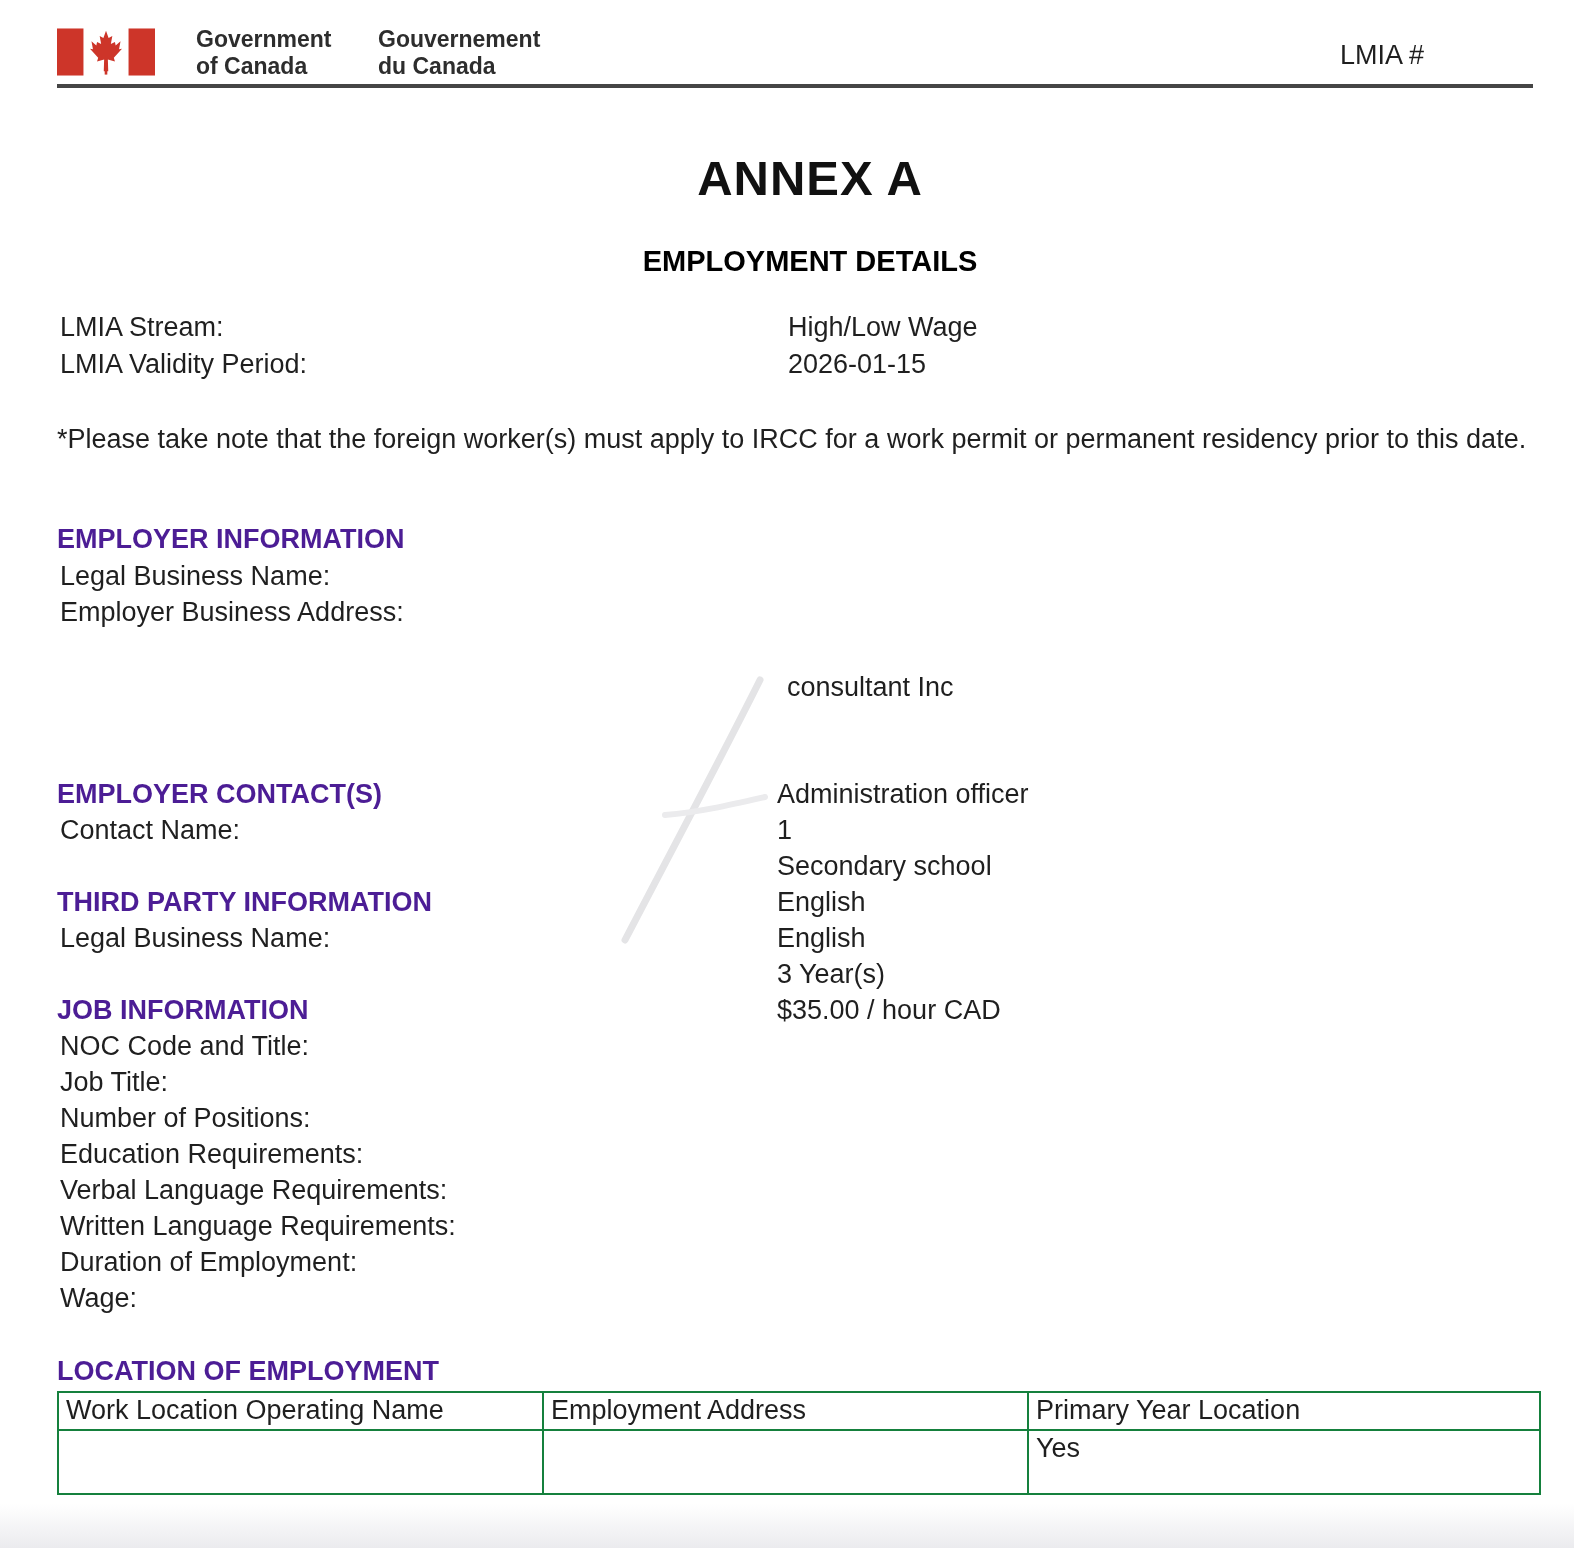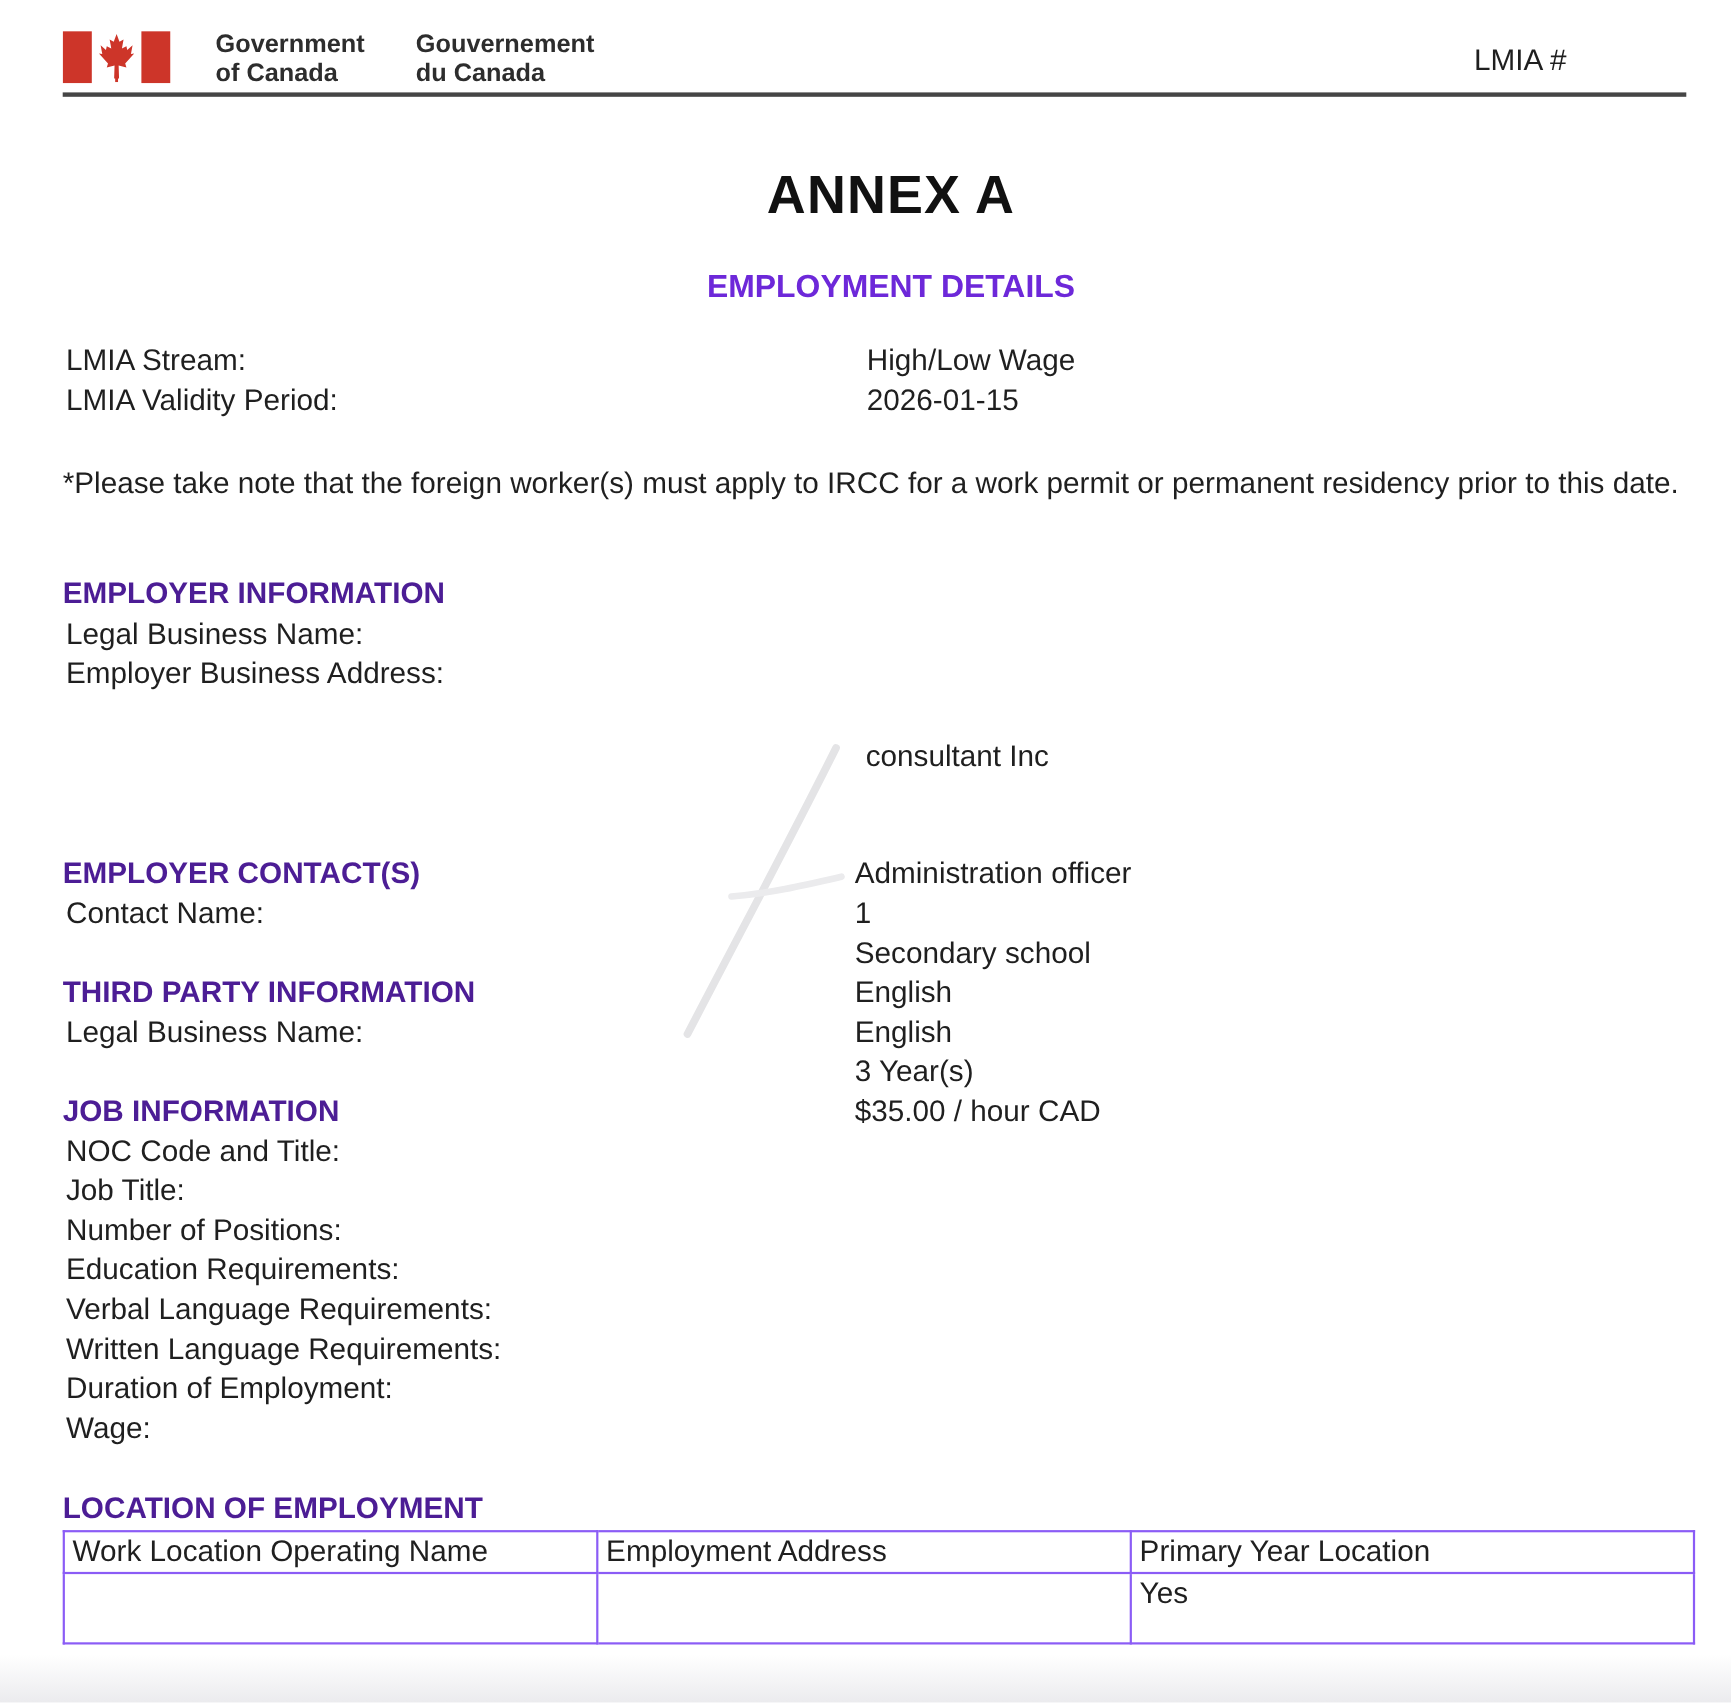--- a/index.html
+++ b/index.html
@@ -21,42 +21,42 @@
   .brand-text{position:absolute;top:26px;font-size:23px;line-height:27px;font-weight:bold;color:#2d2d2d;}
   .brand-en{left:196px;}
   .brand-fr{left:378px;}
   .lmia-number{position:absolute;left:1316px;top:40px;font-size:27px;color:#1f1f1f;margin-left:24px;}
   .header-rule{position:absolute;left:57px;top:84px;width:1476px;height:4px;background:#454545;}
 
   
   .title{position:absolute;left:46px;top:150px;width:1528px;text-align:center;
          font-size:49px;font-weight:bold;letter-spacing:1px;color:#111;}
   .subtitle{position:absolute;left:46px;top:245px;width:1528px;text-align:center;
-            font-size:29px;font-weight:bold;color:#6d28d9;}
+            font-size:29px;font-weight:bold;color:#000000;}
 
   
   .kv-label{left:60px;}
   .kv-value{left:788px;}
 
   .note{position:absolute;left:57px;top:421px;width:1470px;
         font-size:27px;line-height:37px;color:#1f1f1f;margin:0;}
 
   
   .col{position:absolute;top:776px;}
   .col-left{left:57px;}
   .col-right{left:777px;}
   .col .row{height:36px;line-height:36px;font-size:27px;white-space:nowrap;}
   .col .row.bold{font-weight:bold;}
   .col-left .row:not(.bold){padding-left:3px;}
 
   
   .loc-table{position:absolute;left:57px;top:1391px;width:1482px;
              border-collapse:collapse;table-layout:fixed;
              font-size:27px;color:#1f1f1f;}
-  .loc-table th,.loc-table td{border:2px solid #8b5cf6;text-align:left;
+  .loc-table th,.loc-table td{border:2px solid #15803d;text-align:left;
              font-weight:normal;padding:2px 6px 2px 7px;vertical-align:top;
              overflow:hidden;white-space:nowrap;}
   .loc-table thead tr{height:38px;}
   .loc-table tbody tr{height:64px;}
 
   .bottom-fade{position:absolute;left:0;bottom:0;width:100%;height:44px;
                background:linear-gradient(to bottom, rgba(238,238,240,0), #ebebee);}
 
   .scan-artifact{position:absolute;left:570px;top:665px;pointer-events:none;}
 </style>

